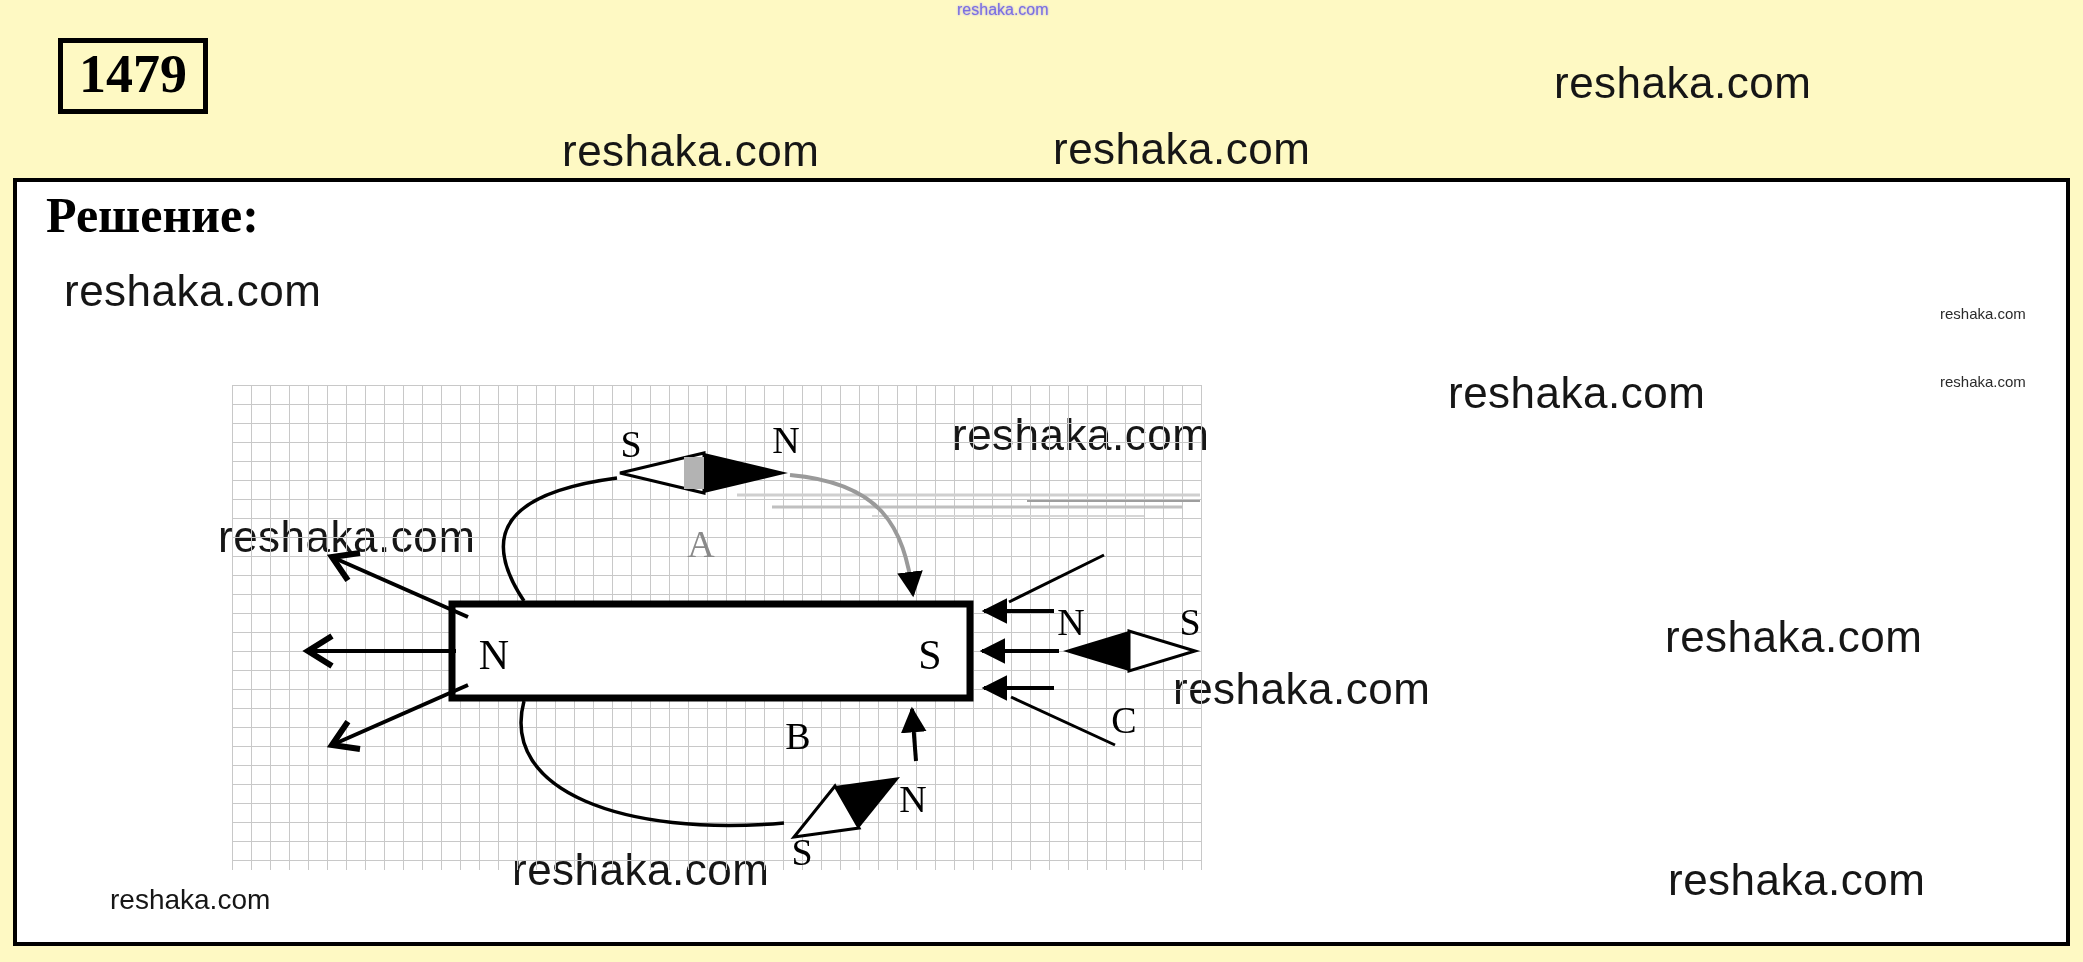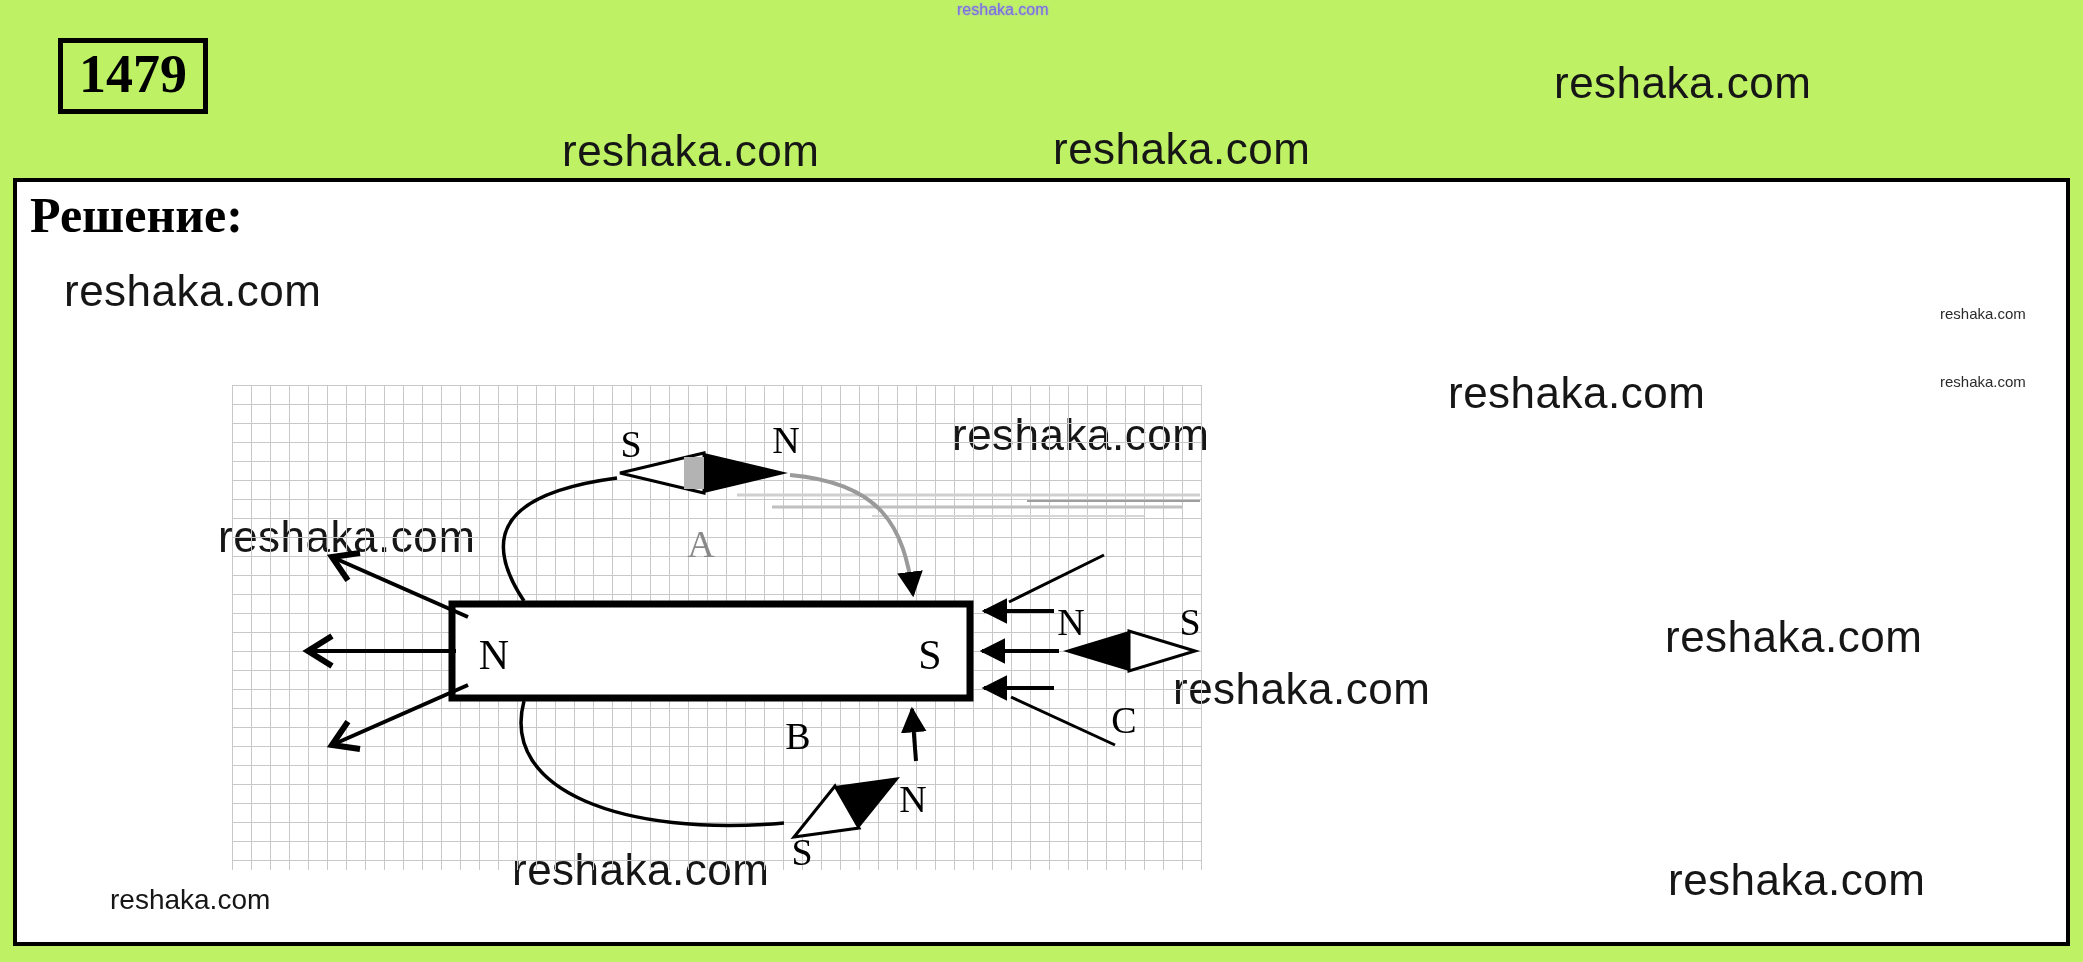--- a/index.html
+++ b/index.html
@@ -1,36 +1,36 @@
 <!DOCTYPE html>
 <html><head>
 <meta charset="utf-8">
 <style>
   * { margin:0; padding:0; box-sizing:border-box; }
   html,body { background:#fff; }
   body { font-family:"Liberation Sans", sans-serif; }
   .page {
-    position:relative; width:2083px; height:962px; background:#bef264; overflow:hidden;
+    position:relative; width:2083px; height:962px; background:#fef9c3; overflow:hidden;
   }
   .wm { position:absolute; white-space:nowrap; color:#161616; font-family:"Liberation Sans", sans-serif; }
   .wm-lg { font-size:44px; letter-spacing:0.5px; }
   .wm-md { font-size:28px; }
   .wm-sm { font-size:15px; color:#2a2a2a; }
   .wm-blue { font-size:16px; color:#7b6fe0; text-shadow:0 0 2px #9a90ee; }
   .problem-box {
     position:absolute; left:18px; top:38px;
     border:5px solid #000; padding:0 16px 4px 16px;
     font-family:"Liberation Serif", serif; font-weight:bold; font-size:54px; color:#000;margin-left:40px;
   }
   .solution-box {
     position:absolute; left:13px; top:178px; width:2057px; height:768px;
     border:4px solid #000; background:#fff;
   }
   .solution-title {
-    position:absolute; left:30px; top:186px;
+    position:absolute; left:46px; top:186px;
     font-family:"Liberation Serif", serif; font-weight:bold; font-size:50px; color:#000;
   }
   .grid-area {
     position:absolute; left:232px; top:385px; width:970px; height:485px;
     background-image:
       linear-gradient(to right, #c8c8c8 1.5px, transparent 1.5px),
       linear-gradient(to bottom, #c8c8c8 1.5px, transparent 1.5px);
     background-size:19px 19px;
   }
   .diagram-svg { position:absolute; left:232px; top:385px; width:970px; height:485px; }

